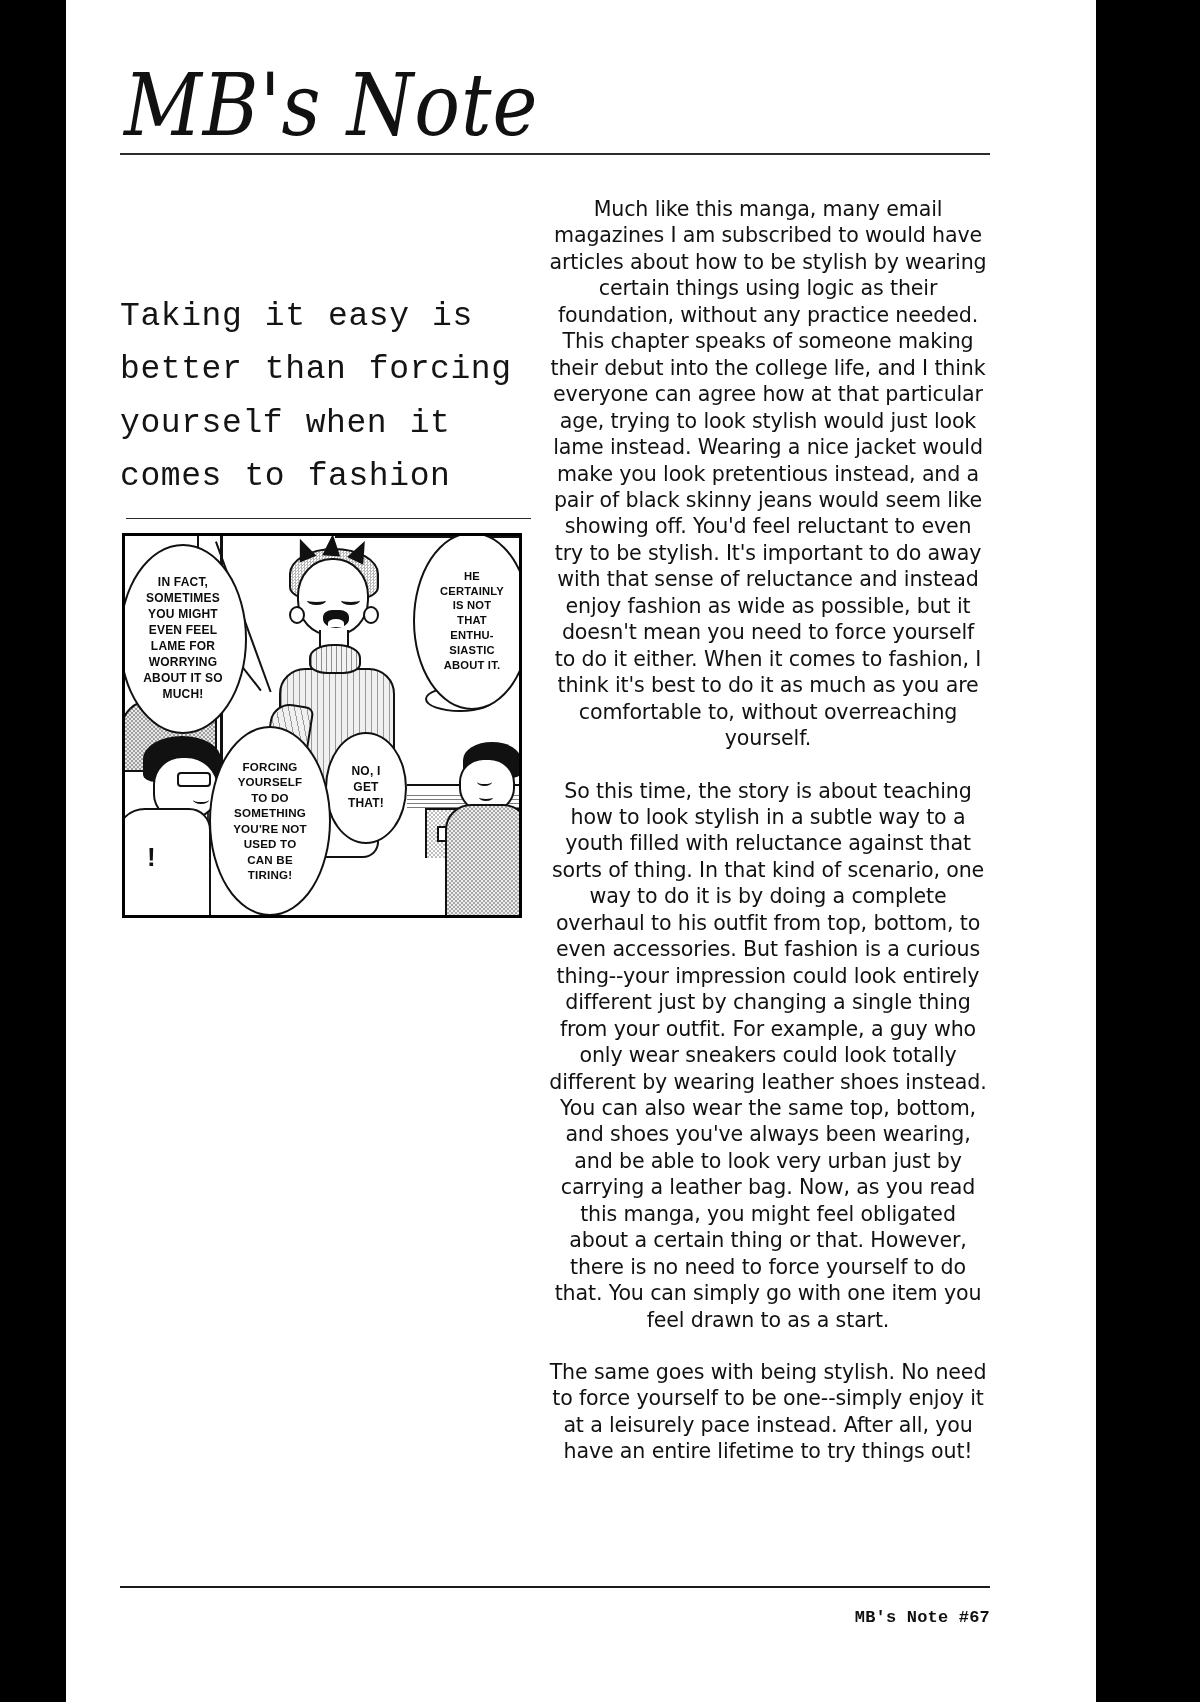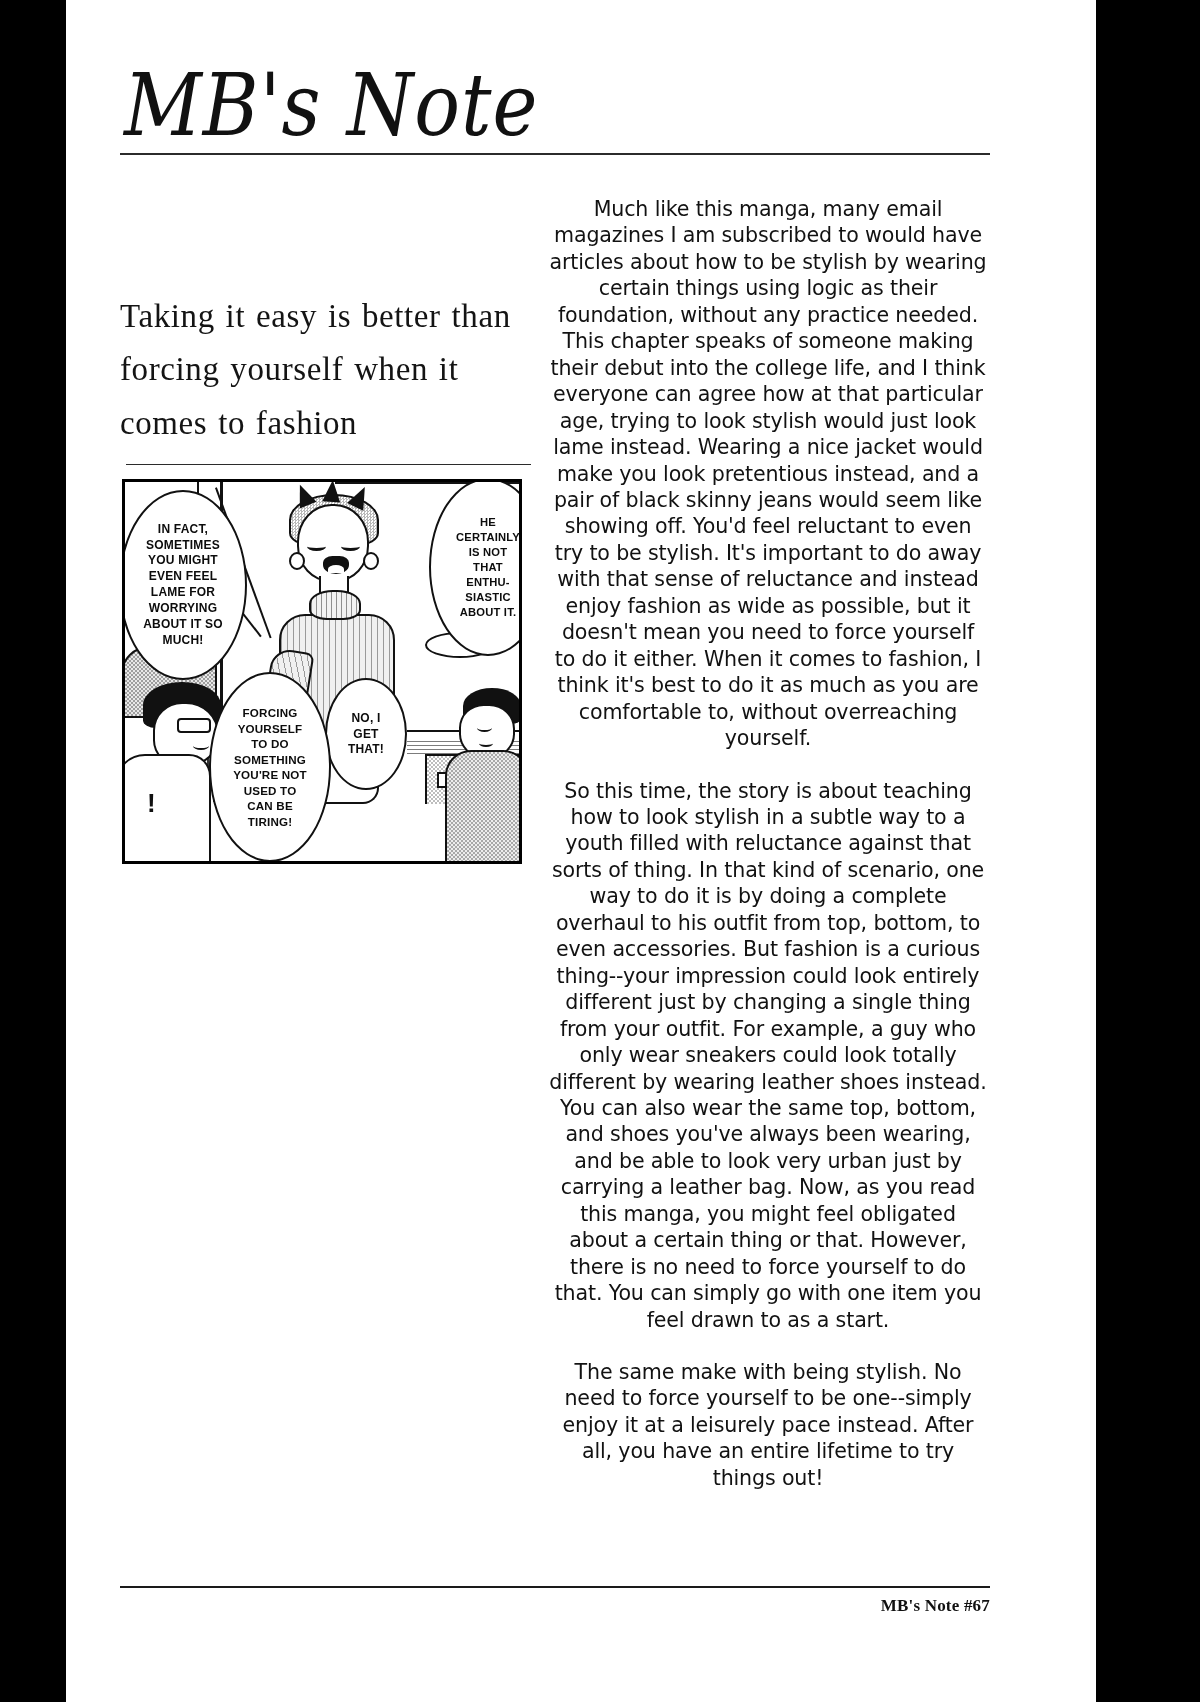--- a/index.html
+++ b/index.html
@@ -93,21 +93,21 @@
 
   
   .left-col {
     position: absolute;
     left: 54px;
     top: 290px;
     width: 420px;
   }
 
   .subtitle {
-    font-family: Liberation Serif, serif;
+    font-family: Liberation Mono, monospace;
     font-size: 33px;
     line-height: 1.62;
     letter-spacing: 0.6px;
     color: #141414;
     word-spacing: 2px;
   }
 
   .subtitle-rule {
     margin-top: 14px;
     margin-left: 6px;
@@ -332,21 +332,21 @@
     z-index: 6;
     white-space: pre-line;
   }
 
   .bubble-1 {
     left: -6px; top: 8px; width: 128px; height: 190px;
     font-size: 12px; line-height: 1.33;
     padding: 6px 7px;
   }
   .bubble-2 {
-    left: 304px; top: -4px; width: 118px; height: 178px;
+    left: 288px; top: -4px; width: 118px; height: 178px;
     font-size: 11.2px; line-height: 1.33;
     padding: 6px 8px;
   }
   .bubble-3 {
     left: 84px; top: 190px; width: 122px; height: 190px;
     font-size: 11.6px; line-height: 1.34;
     padding: 6px 8px;
   }
   .bubble-4 {
     left: 200px; top: 196px; width: 82px; height: 112px;
@@ -378,23 +378,23 @@
     position: absolute;
     left: 54px;
     top: 1586px;
     width: 870px;
   }
   .footer-rule {
     border-bottom: 2.5px solid #1a1a1a;
     width: 870px;
   }
   .footer-label {
-    margin-top: 8px;
+    margin-top: 20px;
     text-align: right;
-    font-family: Liberation Serif, serif;
+    font-family: Liberation Mono, monospace;
     font-weight: 700;
     font-size: 17px;
     color: #111111;
     letter-spacing: 0.2px;
   }
 </style>
 </head>
 <body>
 
 <div class="page-root">
@@ -501,21 +501,21 @@
 TIRING!</div>
 
           </div>
         </div>
       </div>
     </div>
 
     <div class="right-col">
       <p class="body-par">Much like this manga, many email magazines I am subscribed to would have articles about how to be stylish by wearing certain things using logic as their foundation, without any practice needed. This chapter speaks of someone making their debut into the college life, and I think everyone can agree how at that particular age, trying to look stylish would just look lame instead. Wearing a nice jacket would make you look pretentious instead, and a pair of black skinny jeans would seem like showing off. You'd feel reluctant to even try to be stylish. It's important to do away with that sense of reluctance and instead enjoy fashion as wide as possible, but it doesn't mean you need to force yourself to do it either. When it comes to fashion, I think it's best to do it as much as you are comfortable to, without overreaching yourself.</p>
       <p class="body-par">So this time, the story is about teaching how to look stylish in a subtle way to a youth filled with reluctance against that sorts of thing. In that kind of scenario, one way to do it is by doing a complete overhaul to his outfit from top, bottom, to even accessories. But fashion is a curious thing--your impression could look entirely different just by changing a single thing from your outfit. For example, a guy who only wear sneakers could look totally different by wearing leather shoes instead. You can also wear the same top, bottom, and shoes you've always been wearing, and be able to look very urban just by carrying a leather bag. Now, as you read this manga, you might feel obligated about a certain thing or that. However, there is no need to force yourself to do that. You can simply go with one item you feel drawn to as a start.</p>
-      <p class="body-par">The same make with being stylish. No need to force yourself to be one--simply enjoy it at a leisurely pace instead. After all, you have an entire lifetime to try things out!</p>
+      <p class="body-par">The same goes with being stylish. No need to force yourself to be one--simply enjoy it at a leisurely pace instead. After all, you have an entire lifetime to try things out!</p>
     </div>
 
     <div class="footer">
       <div class="footer-rule"></div>
       <div class="footer-label">MB's Note #67</div>
     </div>
 
   </div>
 </div>
 

